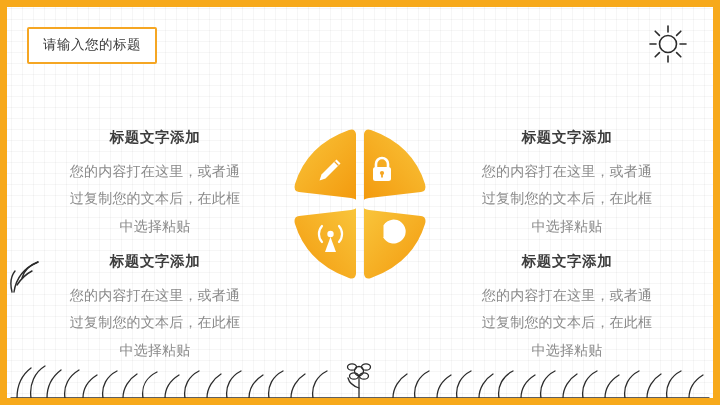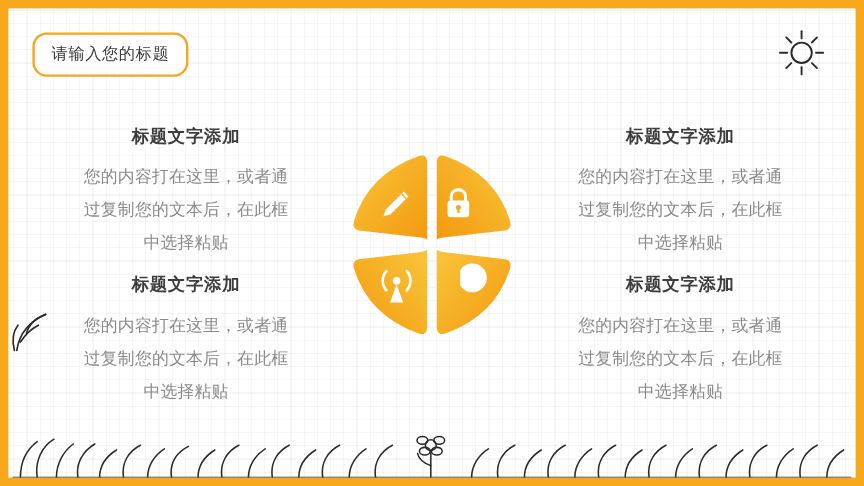--- a/index.html
+++ b/index.html
@@ -39,21 +39,21 @@
   .frame-right {
     position: absolute; right: 0; top: 0; width: 7px; height: 405px;
     background: #F7A91B;
   }
 
   
   .title-chip {
     position: absolute;
     left: 27px; top: 27px;
     border: 2px solid #F5A623;
-    border-radius: 12px;
+    border-radius: 2px;
     background: #ffffff;
     padding: 7px 14px 8px 14px;
     font-size: 13.5px;
     color: #3a3a3a;
     letter-spacing: 0.5px;
     white-space: nowrap;
   }
 
   
   .sun {
@@ -79,20 +79,21 @@
     width: 186px;
   }
   .block.left { text-align: center; }
   .block.right { text-align: center; }
   .block-title {
     font-size: 14.5px;
     font-weight: bold;
     color: #3d3d3d;
     margin-bottom: 11px;
     letter-spacing: 0.6px;
+    margin-top: 24px;
   }
   .block-body {
     font-size: 14px;
     color: #8a8a8a;
     line-height: 1.95;
     letter-spacing: 0.2px;
   }
   .block-body div { white-space: nowrap; }
 
   #blk-tl { left: 62px; top: 104px; }

